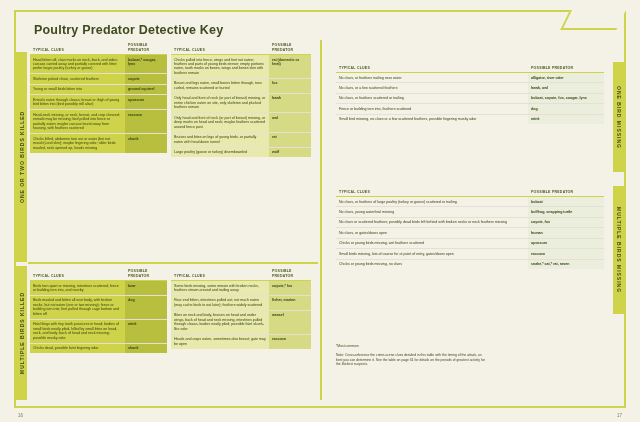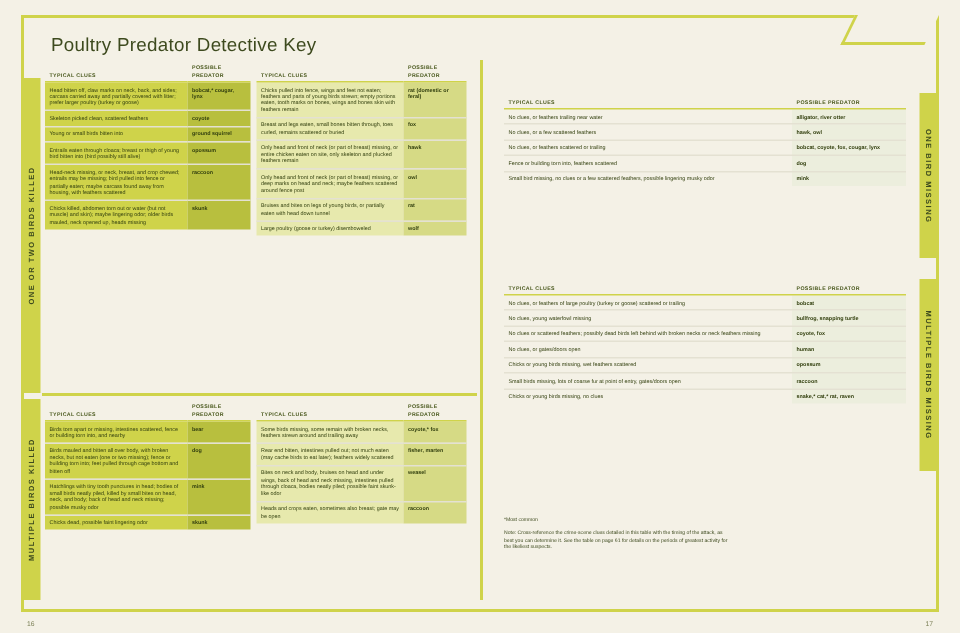--- a/index.html
+++ b/index.html
@@ -18,21 +18,21 @@
   .frame{
     position:absolute;
     left:14px;top:10px;right:14px;bottom:14px;
     border:2px solid #cfd34a;
     box-sizing:border-box;
   }
   .title{
     position:absolute;
     left:34px;top:23px;
     font-size:12.5px;
-    font-weight:normal;
+    font-weight:bold;
     color:#3d4a1e;
     letter-spacing:.2px;
   }
   .notch{
     position:absolute;
     right:14px;top:10px;
     width:56px;height:20px;
     background:#f4f1e6;
     border-left:2px solid #cfd34a;
     border-bottom:2px solid #cfd34a;

